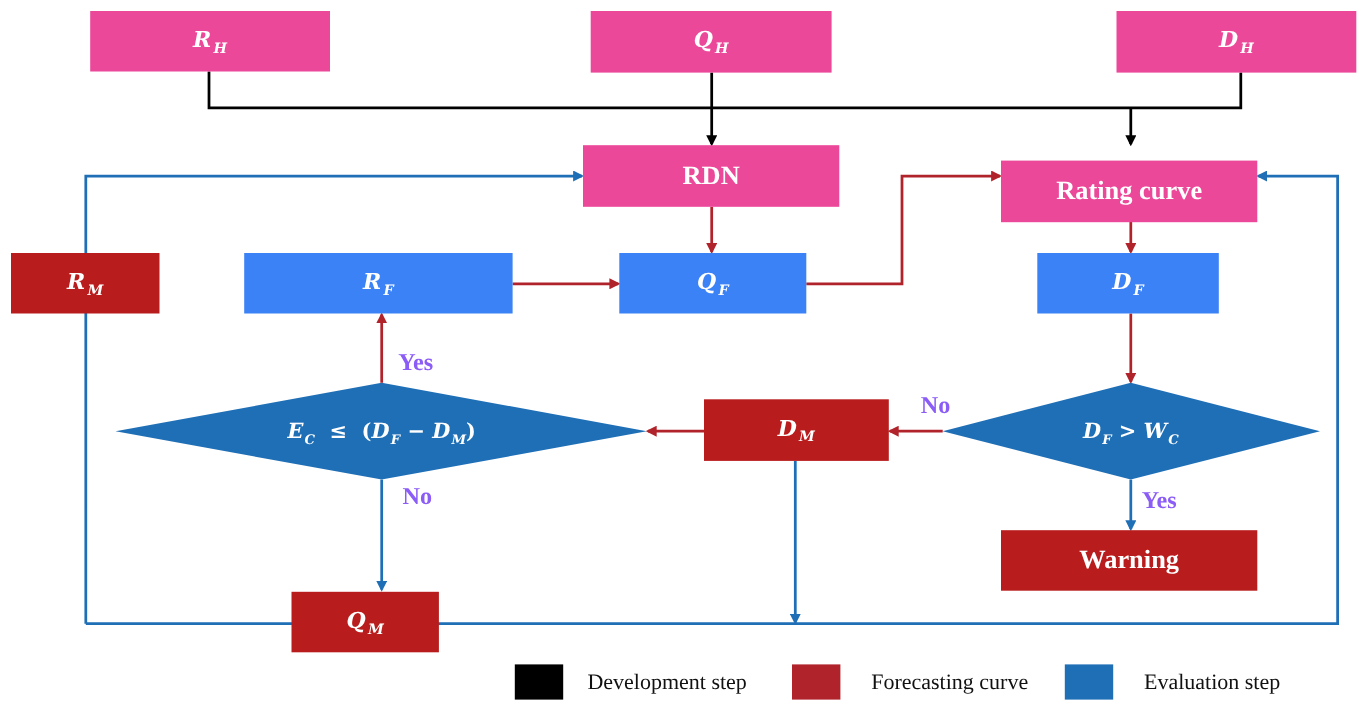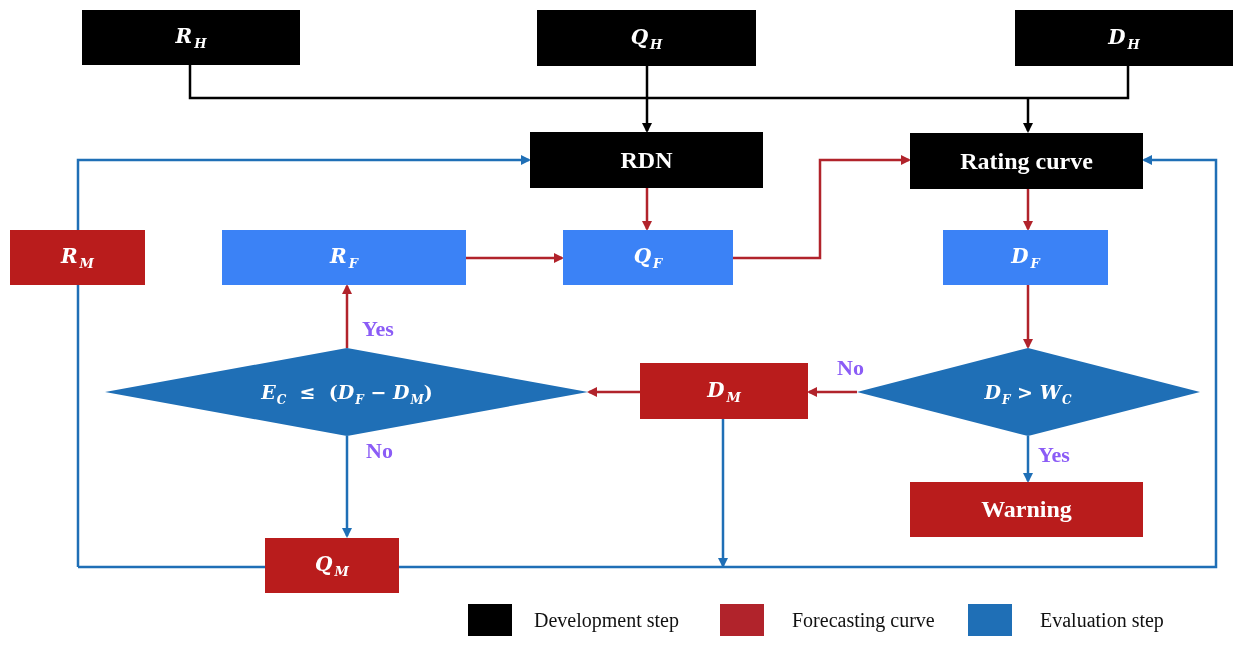--- a/index.html
+++ b/index.html
@@ -2,21 +2,21 @@
 <html><head>
 <meta charset="utf-8">
 <style>
   html, body { margin:0; padding:0; background:#ffffff; }
   body { width:1245px; height:645px; position:relative; overflow:hidden; font-family:"Liberation Serif", serif; }
   svg#diagram { position:absolute; left:0; top:0; }
   .box { position:absolute; display:flex; align-items:center; justify-content:center; color:#ffffff; }
   .box .lbl { font-family:"DejaVu Serif", serif; font-style:italic; font-weight:bold; font-size:20px; }
   .box .lbl sub { font-size:13px; vertical-align:-5px; margin-left:2px; }
   .box .txt { font-family:"Liberation Serif", serif; font-weight:bold; font-size:24px;text-align:right; }
-  .black { background:#000000; }
+  .black { background:#ec4899; }
   .red { background:#3b82f6; }
   .blue { background:#b91c1c; }
   .dlabel { position:absolute; color:#ffffff; font-family:"DejaVu Serif", serif; font-style:italic; font-weight:bold; font-size:19px; white-space:nowrap; transform:translate(-50%,-50%); }
   .dlabel sub { font-size:12px; vertical-align:-5px; margin-left:1px; }
   .yn { position:absolute; font-family:"Liberation Serif", serif; font-weight:bold; font-size:22px; color:#8b5cf6; }
   .legend { position:absolute; top:604px; display:flex; align-items:center; }
   .legend .sw { width:44px; height:32px; margin-right:22px; }
   .legend .lt { font-family:"Liberation Serif", serif; font-size:20px; color:#111; }
 </style>
 </head>
@@ -63,21 +63,21 @@
 </div>
 <div class="box black" style="left:537px;top:10px;width:219px;height:56px;">
   <span class="lbl"><span>Q</span><sub>H</sub></span>
 </div>
 <div class="box black" style="left:1015px;top:10px;width:218px;height:56px;">
   <span class="lbl"><span>D</span><sub>H</sub></span>
 </div>
 <div class="box black" style="left:530px;top:132px;width:233px;height:56px;">
   <span class="txt">RDN</span>
 </div>
-<div class="box black" style="left:910px;top:133px;width:233px;height:56px;">
+<div class="box black" style="left:910px;top:146px;width:233px;height:56px;">
   <span class="txt">Rating curve</span>
 </div>
 
 <div class="box red" style="left:222px;top:230px;width:244px;height:55px;">
   <span class="lbl"><span>R</span><sub>F</sub></span>
 </div>
 <div class="box red" style="left:563px;top:230px;width:170px;height:55px;">
   <span class="lbl"><span>Q</span><sub>F</sub></span>
 </div>
 <div class="box red" style="left:943px;top:230px;width:165px;height:55px;">

